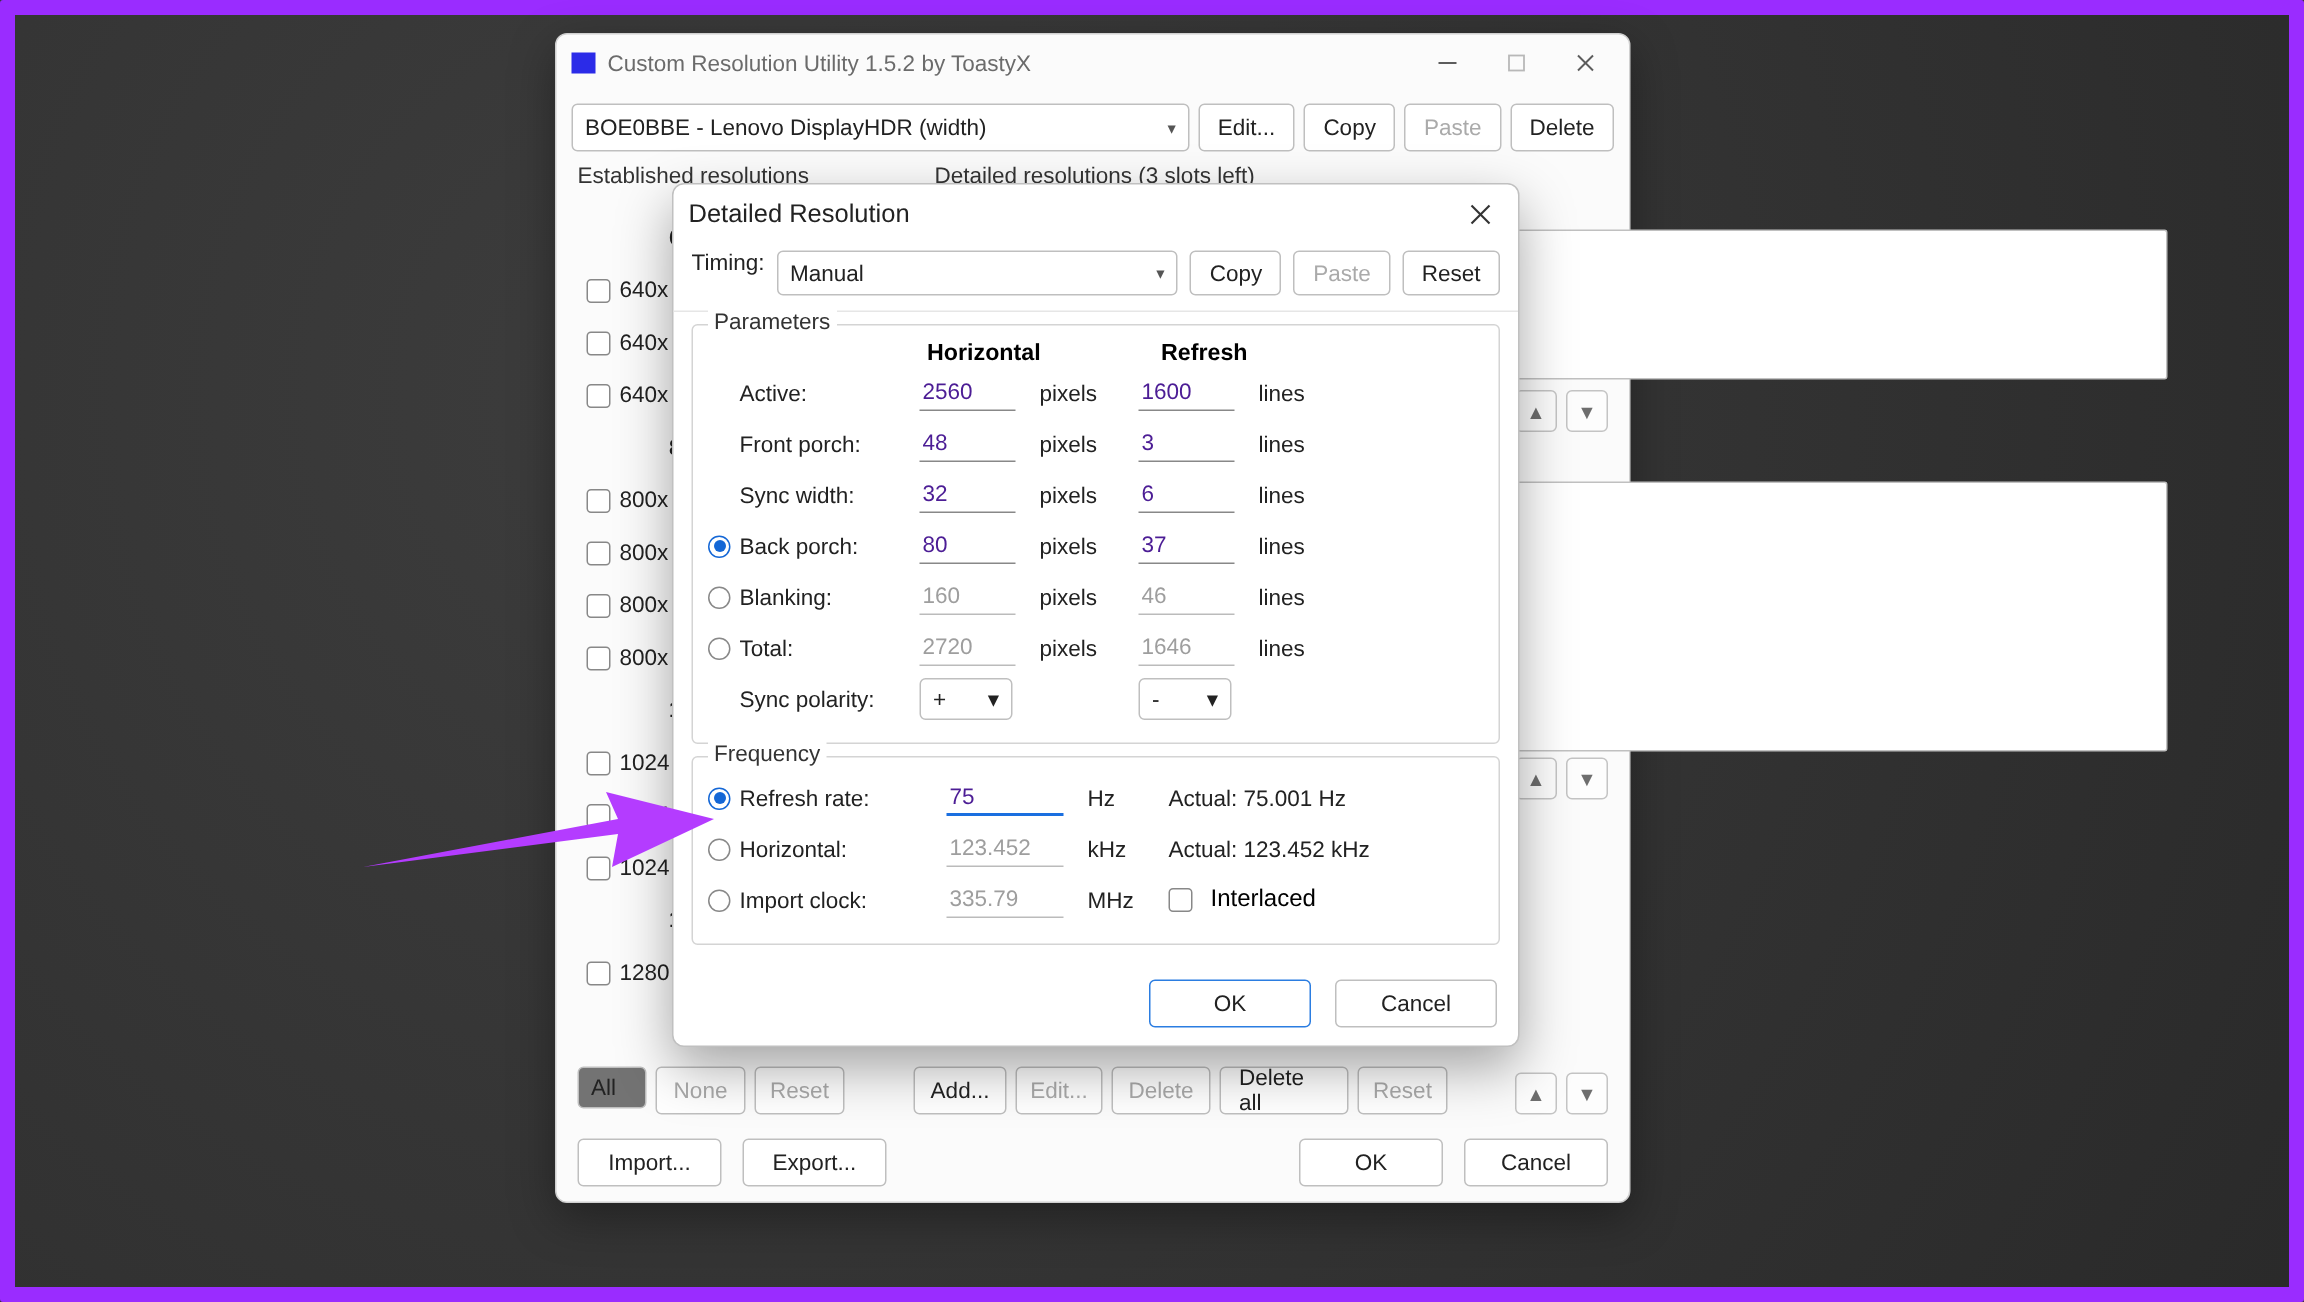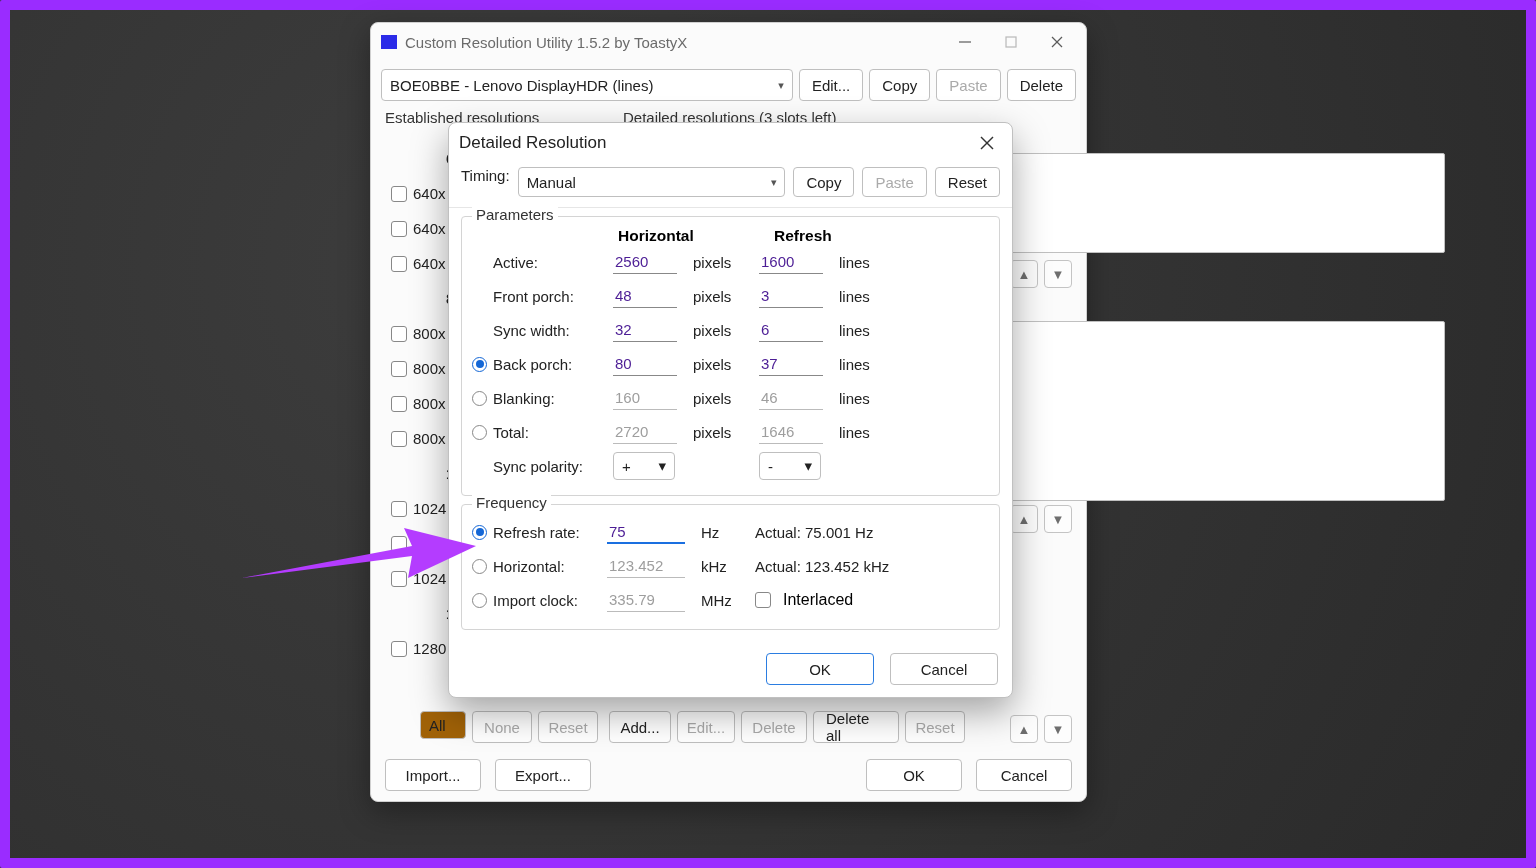--- a/index.html
+++ b/index.html
@@ -23,21 +23,21 @@
   .list { position:relative; }
   .row { display:flex; align-items:center; height:35px; font-size:15px; color:#222; }
   .row.head { font-weight:700; justify-content:flex-end; padding-right:6px; }
   .cb { width:16px; height:16px; border:1px solid #888; border-radius:3px; margin-right:6px; background:#fff; display:inline-block; }
   .right-panel { position:absolute; left:616px; top:130px; width:458px; height:100px; border:1px solid #c0c0c0; border-radius:2px; background:#fff; }
   .right-panel2 { position:absolute; left:616px; top:298px; width:458px; height:180px; border:1px solid #c0c0c0; border-radius:2px; background:#fff; }
   .right-actions { position:absolute; left:616px; display:flex; gap:6px; }
   .ra1 { top:237px; } .ra2 { top:482px; }
   .icobtn { width:28px; height:28px; border:1px solid #c4c4c4; border-radius:4px; background:#fdfdfd; color:#6e6e6e; display:flex; align-items:center; justify-content:center; font-size:13px; }
   .bottom-left { position:absolute; left:14px; bottom:58px; display:flex; gap:6px; }
-  .bottom-left .btn.sel { background:#a16207;margin-left:35px; }
+  .bottom-left .btn.sel { background:#737373; }
   .bottom-right { position:absolute; left:238px; bottom:58px; display:flex; gap:6px; }
   .bottom-right2 { position:absolute; right:14px; bottom:58px; display:flex; gap:6px; }
   .footer { position:absolute; left:14px; bottom:10px; display:flex; gap:14px; }
   .footer-right { position:absolute; right:14px; bottom:10px; display:flex; gap:14px; }
 
   
   .dialog { position:absolute; left:448px; top:122px; width:565px; height:576px; background:#fff; border:1px solid #c0c0c0; border-radius:8px; box-shadow:0 14px 36px rgba(0,0,0,.35); }
   .dlg-title { display:flex; align-items:center; height:40px; padding:0 10px; font-size:17px; color:#222; }
   .dlg-title .sp { flex:1; }
   .dlg-close { width:30px; height:30px; display:flex; align-items:center; justify-content:center; }
@@ -57,21 +57,21 @@
   .prow .radio.grey { border-color:#888; }
   .prow .lab { width:120px; font-size:15px; color:#222; }
   .prow .noradio { width:21px; display:inline-block; }
   .cell { width:80px; }
   .cell input { width:64px; height:24px; border:none; border-bottom:1.5px solid #888; font-size:15px; padding:2px 2px; background:transparent; color:#4c1d95; }
   .cell input.dis { color:#9e9e9e; border-bottom-color:#bbb; }
   .cell input.focus { border-bottom:2px solid #1a6fe0; }
   .unit { width:66px; font-size:15px; color:#222; }
   .sel { width:62px; height:28px; border:1px solid #bfbfbf; border-radius:4px; display:flex; align-items:center; justify-content:space-between; padding:0 8px; font-size:15px; color:#222; background:#fff;}
   .freq .prow .lab { width:114px; }
-  .freq .cell { width:94px; }
+  .freq .cell { width:94px;margin-left:24px; }
   .freq .cell input { width:78px; }
   .freq .unit { width:50px; }
   .actual { font-size:15px; color:#222; margin-left:4px;}
   .dlg-foot { position:absolute; right:14px; bottom:12px; display:flex; gap:16px; }
   .dlg-foot .btn { width:108px; height:32px; }
   .dlg-foot .btn.primary { border-color:#2b7de1; }
 
   
   .arrow { position:absolute; left:232px; top:522px; width:250px; height:90px; pointer-events:none; }
 </style>
@@ -97,21 +97,21 @@
     <div class="wc">
         <svg width="14" height="14">
           <line x1="2" y1="2" x2="12" y2="12" stroke="#5c5c5c" stroke-width="1.3"></line>
           <line x1="12" y1="2" x2="2" y2="12" stroke="#5c5c5c" stroke-width="1.3"></line>
         </svg>
       </div>
   </div>
 
   <div class="topbar">
     <div class="combo">
-      <span>BOE0BBE - Lenovo DisplayHDR (lines)</span>
+      <span>BOE0BBE - Lenovo DisplayHDR (width)</span>
       <span class="chev">▾</span>
     </div>
     <div class="btn">Edit...</div>
     <div class="btn">Copy</div>
     <div class="btn dis">Paste</div>
     <div class="btn">Delete</div>
   </div>
 
   <div class="sections">
     <div class="left-col">Established resolutions</div>

